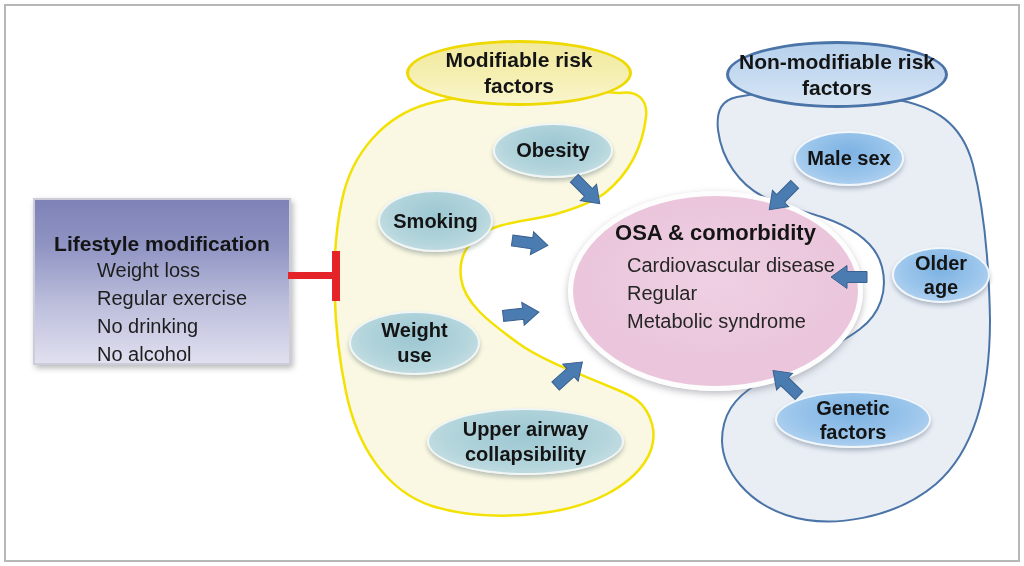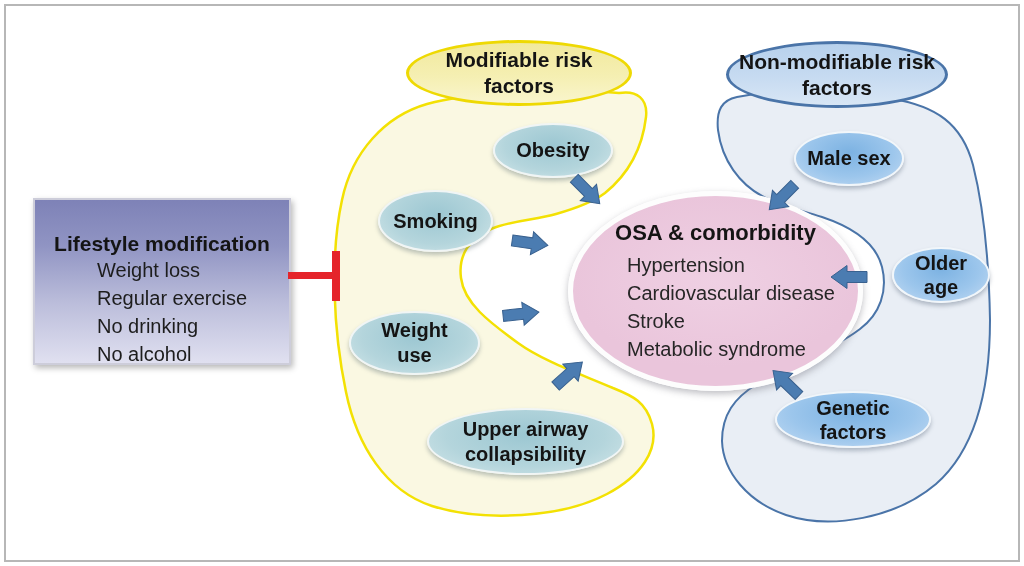--- a/index.html
+++ b/index.html
@@ -116,23 +116,22 @@
   <div class="ell teal" style="left:427px;top:408px;width:197px;height:67px;padding:0 14px;">Upper airway collapsibility</div>
 
   <div class="ell label-blue" style="left:726px;top:41px;width:222px;height:67px;padding:0 6px;">Non-modifiable risk factors</div>
   <div class="ell blue-f" style="left:794px;top:131px;width:110px;height:55px;">Male sex</div>
   <div class="ell blue-f" style="left:892px;top:247px;width:98px;height:56px;padding:0 10px;line-height:24px;">Older age</div>
   <div class="ell blue-f" style="left:775px;top:391px;width:156px;height:57px;padding:0 27px;line-height:24px;">Genetic factors</div>
 
   <div class="pink-ellipse" style="left:568px;top:191px;width:295px;height:200px;">
     <div class="pink-title">OSA &amp; comorbidity</div>
     <div class="pink-list">
-      <div>Hypertension</div>
       <div>Cardiovascular disease</div>
-      <div>Stroke</div>
+      <div>Regular</div>
       <div>Metabolic syndrome</div>
     </div>
   </div>
 
   <svg class="layer" id="arrow-layer">
     <rect class="inhibitor" x="288" y="272" width="48" height="7"></rect>
     <rect class="inhibitor" x="332" y="251" width="8" height="50"></rect>
     <path class="arrow" transform="translate(587,191) rotate(45)" d="M -18,-5.5 L 2,-5.5 L 2,-11.5 L 18,0 L 2,11.5 L 2,5.5 L -18,5.5 Z"></path>
     <path class="arrow" transform="translate(530,243) rotate(8)" d="M -18,-5.5 L 2,-5.5 L 2,-11.5 L 18,0 L 2,11.5 L 2,5.5 L -18,5.5 Z"></path>
     <path class="arrow" transform="translate(521,314) rotate(-6)" d="M -18,-5.5 L 2,-5.5 L 2,-11.5 L 18,0 L 2,11.5 L 2,5.5 L -18,5.5 Z"></path>

